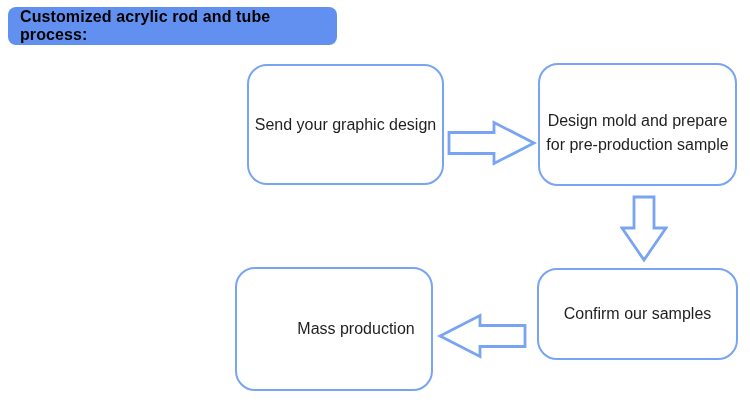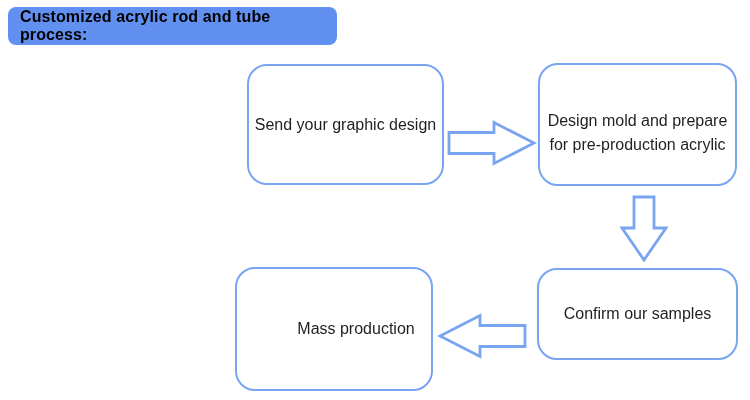--- a/index.html
+++ b/index.html
@@ -68,21 +68,21 @@
   <div class="box" id="box-step-1">
     <div class="line">Send your graphic design</div>
   </div>
 
   <svg id="arrow-right" class="arrow" width="90" height="46" viewBox="0 0 90 46" aria-hidden="true">
     <polygon points="2,12.5 47,12.5 47,2.5 87,23 47,43.5 47,33.5 2,33.5"></polygon>
   </svg>
 
   <div class="box" id="box-step-2">
     <div class="line">Design mold and prepare</div>
-    <div class="line">for pre-production acrylic</div>
+    <div class="line">for pre-production sample</div>
   </div>
 
   <svg id="arrow-down" class="arrow" width="48" height="68" viewBox="0 0 48 68" aria-hidden="true">
     <polygon points="14,2 34,2 34,33 46,33 24,65 2,33 14,33"></polygon>
   </svg>
 
   <div class="box" id="box-step-3">
     <div class="line">Confirm our samples</div>
   </div>
 

